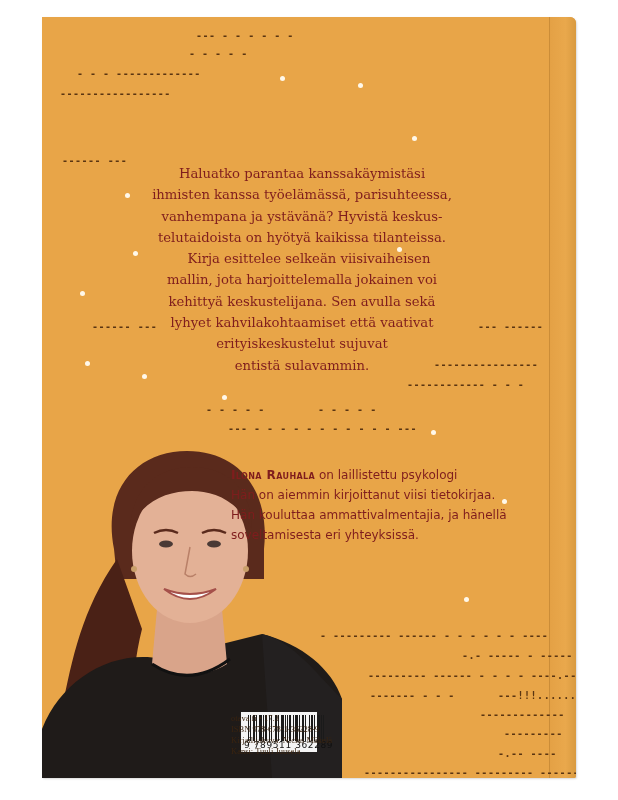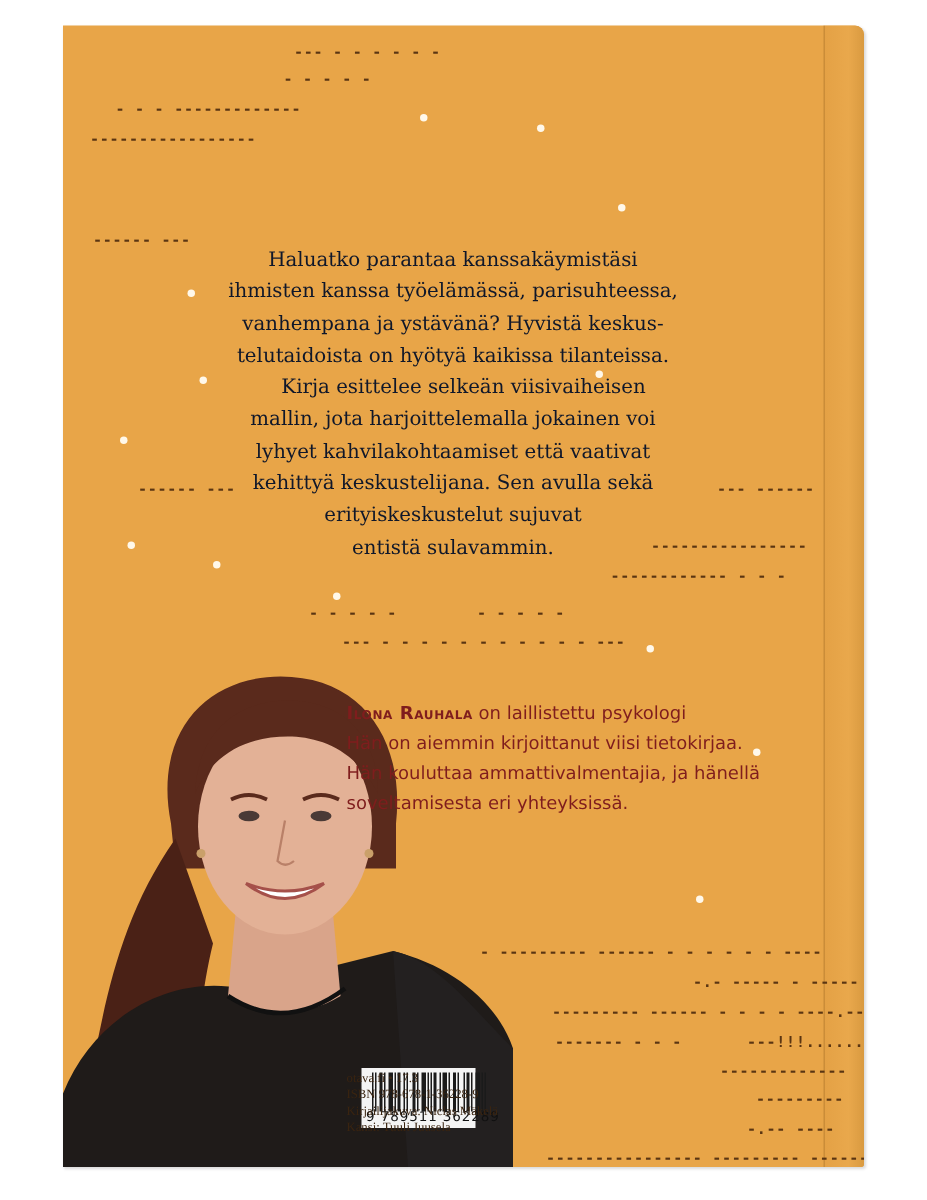--- a/index.html
+++ b/index.html
@@ -1,20 +1,20 @@
 <!DOCTYPE html>
 <html><head>
 <meta charset="utf-8">
 <style>
   html,body{margin:0;padding:0;background:#ffffff;}
   body{width:618px;height:800px;position:relative;overflow:hidden;font-family:"Liberation Sans",sans-serif;}
   .book{position:absolute;left:42px;top:17px;width:534px;height:761px;background:#E8A548;border-radius:0 6px 2px 0;box-shadow:1px 1px 2px rgba(0,0,0,0.15);overflow:hidden;}
   .spine{position:absolute;right:0;top:0;width:26px;height:100%;background:linear-gradient(to right,#E4A145,#E9A84C 60%,#D99A40);border-left:1px solid rgba(160,100,30,0.25);}
   .title{position:absolute;left:140px;top:124px;width:238px;text-align:center;font-family:"DejaVu Sans",sans-serif;font-weight:bold;font-size:16px;color:#2a1a0c;letter-spacing:0.1px;}
-  .blurb{position:absolute;left:100px;top:146px;width:320px;text-align:center;font-family:"DejaVu Serif",serif;font-size:13.2px;line-height:21.3px;color:#0f172a;}
+  .blurb{position:absolute;left:100px;top:146px;width:320px;text-align:center;font-family:"DejaVu Serif",serif;font-size:13.2px;line-height:21.3px;color:#7f1d1d;}
   .blurb .line{display:block;white-space:nowrap;}
   .bio{position:absolute;left:189px;top:448px;width:320px;font-family:"DejaVu Sans",sans-serif;font-size:12px;line-height:20px;color:#7f1d1d;}
   .bio .line{display:block;white-space:nowrap;}
   .bio .author{font-weight:bold;font-variant:small-caps;letter-spacing:0.4px;}
   .dash{position:absolute;font-family:"DejaVu Sans Mono",monospace;font-size:10px;font-weight:bold;color:#5a3512;letter-spacing:0.5px;white-space:nowrap;line-height:10px;}
   .dot{position:absolute;width:5px;height:5px;border-radius:50%;background:#fff8ea;}
   .photo{position:absolute;left:0;top:412px;width:300px;height:349px;}
   .barcode{position:absolute;left:199px;top:695px;width:76px;height:40px;background:#f4f4f4;}
   .bars{position:absolute;left:7px;top:3px;width:85px;height:26px;display:flex;align-items:flex-start;}
   .bars span{display:block;height:26px;background:#1a1a1a;}
@@ -64,22 +64,22 @@
   <div class="dot" style="left:460px;top:482px;"></div>
   <div class="dot" style="left:422px;top:580px;"></div>
 
   <div class="blurb">
     <span class="line">Haluatko parantaa kanssakäymistäsi</span>
     <span class="line">ihmisten kanssa työelämässä, parisuhteessa,</span>
     <span class="line">vanhempana ja ystävänä? Hyvistä keskus-</span>
     <span class="line">telutaidoista on hyötyä kaikissa tilanteissa.</span>
     <span class="line" style="padding-left:14px;">Kirja esittelee selkeän viisivaiheisen</span>
     <span class="line">mallin, jota harjoittelemalla jokainen voi</span>
+    <span class="line">kehittyä keskustelijana. Sen avulla sekä</span>
     <span class="line">lyhyet kahvilakohtaamiset että vaativat</span>
-    <span class="line">kehittyä keskustelijana. Sen avulla sekä</span>
     <span class="line">erityiskeskustelut sujuvat</span>
     <span class="line">entistä sulavammin.</span>
   </div>
 
   <svg class="photo" viewBox="0 0 300 349" xmlns="http://www.w3.org/2000/svg">
 
     <path d="M72 120 C60 60 95 22 145 22 C200 22 228 65 222 120 L222 150 L75 150 Z" fill="#5a2a1c"></path>
 
     <path d="M75 130 C40 180 30 230 20 280 C10 320 30 349 60 349 L95 349 C85 300 90 240 100 200 Z" fill="#4a2116"></path>
 

